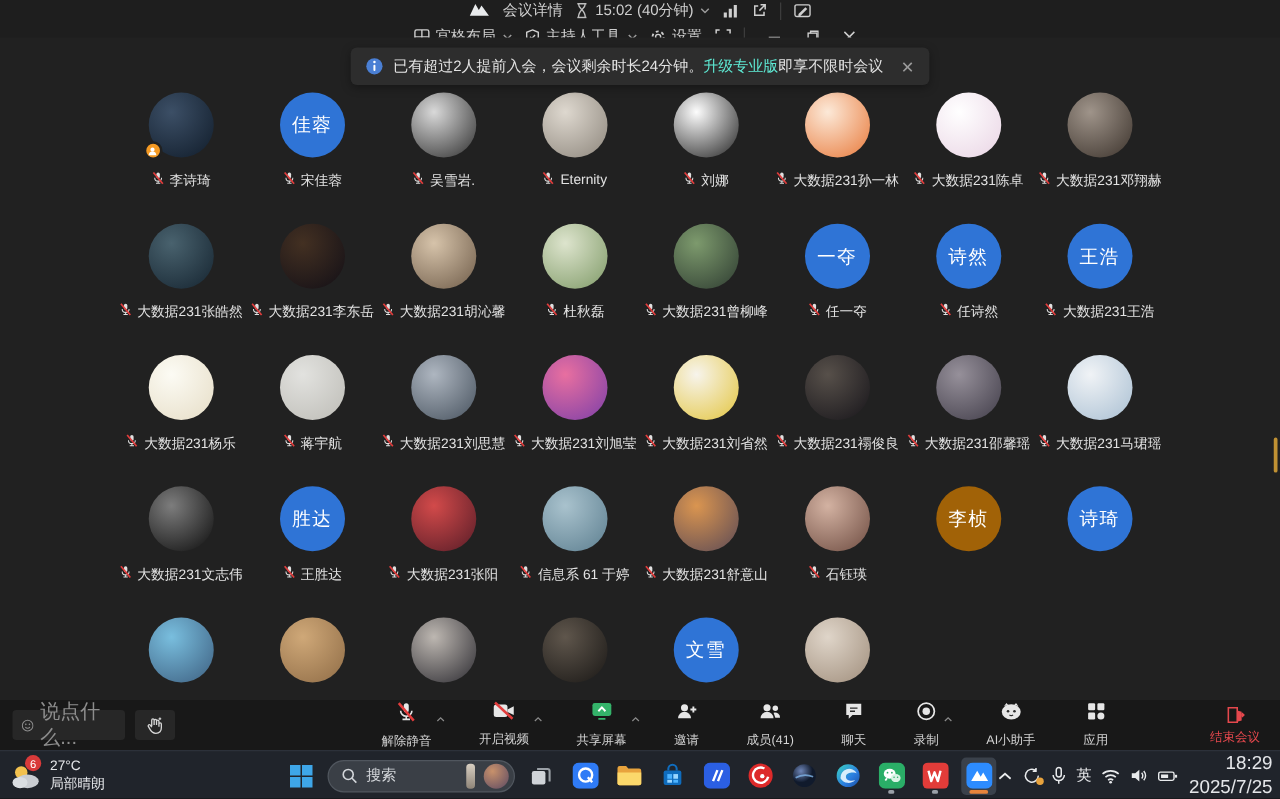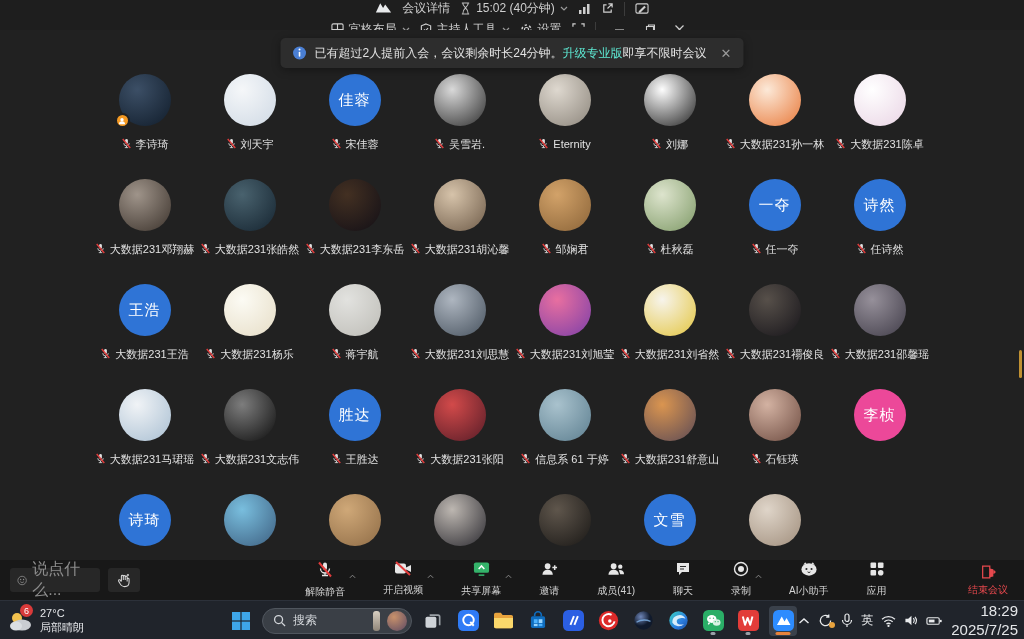--- a/index.html
+++ b/index.html
@@ -203,33 +203,20 @@
             <span><svg width="11" height="11" viewBox="0 0 16 16">
                 <rect x="6" y="1.5" width="4" height="7" rx="2" fill="#e0e0e0"></rect>
                 <path d="M4 7.5 a4 4 0 0 0 8 0 M8 11.5 V14 M5.5 14 h5" stroke="#e0e0e0" fill="none" stroke-width="1.2"></path>
                 <path d="M2.5 1.5 L13.5 14.5" stroke="#e23c3c" stroke-width="2"></path>
               </svg></span>
             <span class="pname">李诗琦</span>
           </div>
         </div>
         <div class="cell">
           <div class="avwrap">
-            <div class="avatar" style="background: radial-gradient(circle at 35% 30%, rgb(245, 247, 249), rgb(207, 217, 228));"></div>
-          </div>
-          <div class="nrow">
-            <span><svg width="11" height="11" viewBox="0 0 16 16">
-                <rect x="6" y="1.5" width="4" height="7" rx="2" fill="#e0e0e0"></rect>
-                <path d="M4 7.5 a4 4 0 0 0 8 0 M8 11.5 V14 M5.5 14 h5" stroke="#e0e0e0" fill="none" stroke-width="1.2"></path>
-                <path d="M2.5 1.5 L13.5 14.5" stroke="#e23c3c" stroke-width="2"></path>
-              </svg></span>
-            <span class="pname">刘天宇</span>
-          </div>
-        </div>
-        <div class="cell">
-          <div class="avwrap">
             <div class="avatar" style="background: rgb(47, 116, 214);">佳蓉</div>
           </div>
           <div class="nrow">
             <span><svg width="11" height="11" viewBox="0 0 16 16">
                 <rect x="6" y="1.5" width="4" height="7" rx="2" fill="#e0e0e0"></rect>
                 <path d="M4 7.5 a4 4 0 0 0 8 0 M8 11.5 V14 M5.5 14 h5" stroke="#e0e0e0" fill="none" stroke-width="1.2"></path>
                 <path d="M2.5 1.5 L13.5 14.5" stroke="#e23c3c" stroke-width="2"></path>
               </svg></span>
             <span class="pname">宋佳蓉</span>
           </div>
@@ -346,46 +333,46 @@
             <span><svg width="11" height="11" viewBox="0 0 16 16">
                 <rect x="6" y="1.5" width="4" height="7" rx="2" fill="#e0e0e0"></rect>
                 <path d="M4 7.5 a4 4 0 0 0 8 0 M8 11.5 V14 M5.5 14 h5" stroke="#e0e0e0" fill="none" stroke-width="1.2"></path>
                 <path d="M2.5 1.5 L13.5 14.5" stroke="#e23c3c" stroke-width="2"></path>
               </svg></span>
             <span class="pname">大数据231胡沁馨</span>
           </div>
         </div>
         <div class="cell">
           <div class="avwrap">
-            <div class="avatar" style="background: radial-gradient(circle at 35% 30%, rgb(210, 162, 105), rgb(139, 100, 56));"></div>
-          </div>
-          <div class="nrow">
-            <span><svg width="11" height="11" viewBox="0 0 16 16">
-                <rect x="6" y="1.5" width="4" height="7" rx="2" fill="#e0e0e0"></rect>
-                <path d="M4 7.5 a4 4 0 0 0 8 0 M8 11.5 V14 M5.5 14 h5" stroke="#e0e0e0" fill="none" stroke-width="1.2"></path>
-                <path d="M2.5 1.5 L13.5 14.5" stroke="#e23c3c" stroke-width="2"></path>
-              </svg></span>
-            <span class="pname">邹娴君</span>
-          </div>
-        </div>
-        <div class="cell">
-          <div class="avwrap">
             <div class="avatar" style="background: radial-gradient(circle at 35% 30%, rgb(221, 228, 205), rgb(127, 154, 103));"></div>
           </div>
           <div class="nrow">
             <span><svg width="11" height="11" viewBox="0 0 16 16">
                 <rect x="6" y="1.5" width="4" height="7" rx="2" fill="#e0e0e0"></rect>
                 <path d="M4 7.5 a4 4 0 0 0 8 0 M8 11.5 V14 M5.5 14 h5" stroke="#e0e0e0" fill="none" stroke-width="1.2"></path>
                 <path d="M2.5 1.5 L13.5 14.5" stroke="#e23c3c" stroke-width="2"></path>
               </svg></span>
             <span class="pname">杜秋磊</span>
           </div>
         </div>
         <div class="cell">
           <div class="avwrap">
+            <div class="avatar" style="background: radial-gradient(circle at 35% 30%, rgb(125, 154, 109), rgb(46, 60, 49));"></div>
+          </div>
+          <div class="nrow">
+            <span><svg width="11" height="11" viewBox="0 0 16 16">
+                <rect x="6" y="1.5" width="4" height="7" rx="2" fill="#e0e0e0"></rect>
+                <path d="M4 7.5 a4 4 0 0 0 8 0 M8 11.5 V14 M5.5 14 h5" stroke="#e0e0e0" fill="none" stroke-width="1.2"></path>
+                <path d="M2.5 1.5 L13.5 14.5" stroke="#e23c3c" stroke-width="2"></path>
+              </svg></span>
+            <span class="pname">大数据231曾柳峰</span>
+          </div>
+        </div>
+        <div class="cell">
+          <div class="avwrap">
             <div class="avatar" style="background: rgb(47, 116, 214);">一夺</div>
           </div>
           <div class="nrow">
             <span><svg width="11" height="11" viewBox="0 0 16 16">
                 <rect x="6" y="1.5" width="4" height="7" rx="2" fill="#e0e0e0"></rect>
                 <path d="M4 7.5 a4 4 0 0 0 8 0 M8 11.5 V14 M5.5 14 h5" stroke="#e0e0e0" fill="none" stroke-width="1.2"></path>
                 <path d="M2.5 1.5 L13.5 14.5" stroke="#e23c3c" stroke-width="2"></path>
               </svg></span>
             <span class="pname">任一夺</span>
           </div>
@@ -593,21 +580,21 @@
             <span><svg width="11" height="11" viewBox="0 0 16 16">
                 <rect x="6" y="1.5" width="4" height="7" rx="2" fill="#e0e0e0"></rect>
                 <path d="M4 7.5 a4 4 0 0 0 8 0 M8 11.5 V14 M5.5 14 h5" stroke="#e0e0e0" fill="none" stroke-width="1.2"></path>
                 <path d="M2.5 1.5 L13.5 14.5" stroke="#e23c3c" stroke-width="2"></path>
               </svg></span>
             <span class="pname">石钰瑛</span>
           </div>
         </div>
         <div class="cell">
           <div class="avwrap">
-            <div class="avatar" style="background: #ec4899;">李桢</div>
+            <div class="avatar" style="background: #a16207;">李桢</div>
           </div>
           <div class="nrow">
             <span></span>
             <span class="pname"></span>
           </div>
         </div>
         <div class="cell">
           <div class="avwrap">
             <div class="avatar" style="background: rgb(47, 116, 214);">诗琦</div>
           </div>

